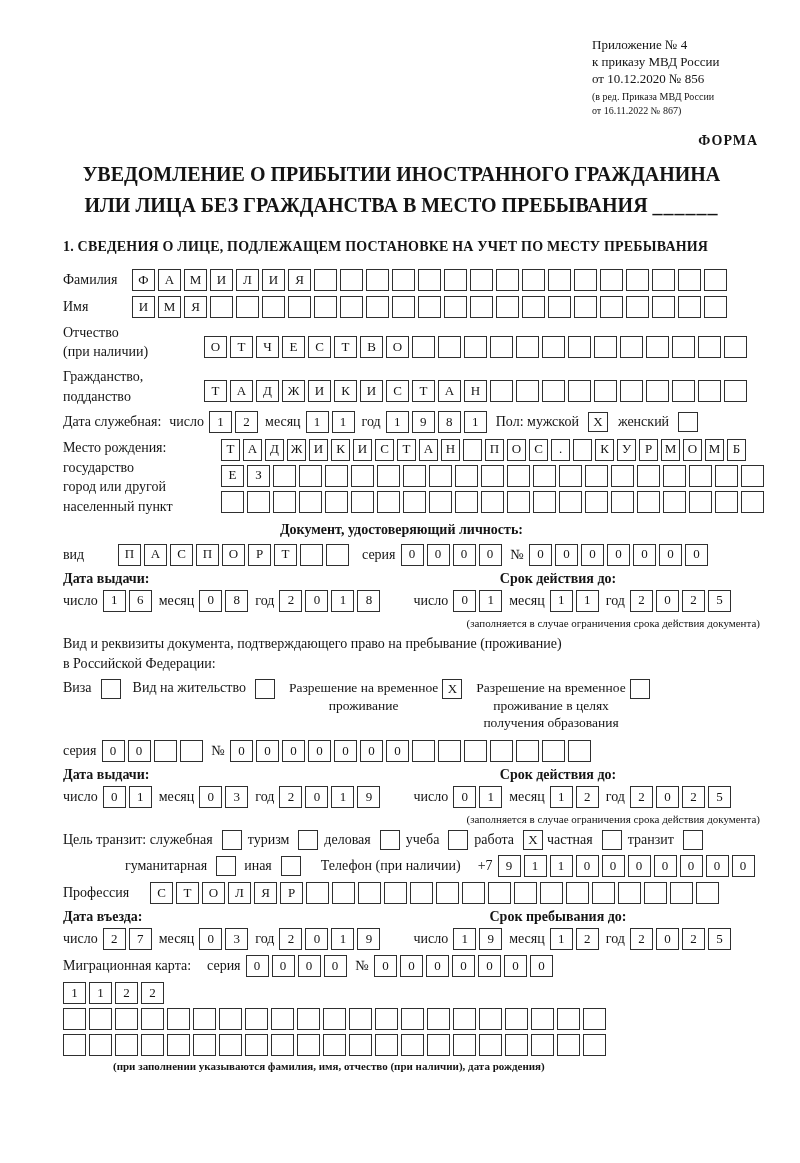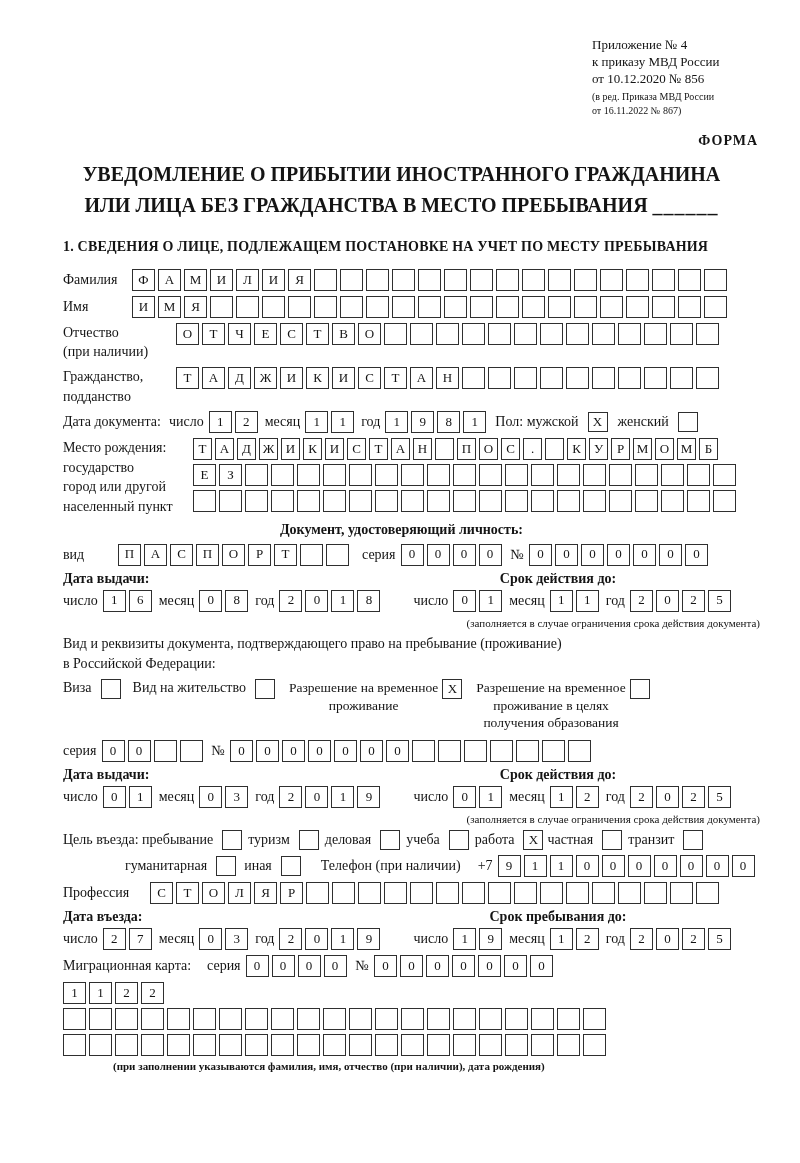--- a/index.html
+++ b/index.html
@@ -29,21 +29,21 @@
   }
   .checkbox {
     width:20px; height:20px; border:1px solid #2f2f2f; margin:0 4px;
     display:inline-flex; align-items:center; justify-content:center;
     font-size:13px; flex:none; background:#fff;
   }
   .gap { display:inline-block; flex:none; }
   .tblock { display:inline-flex; flex-direction:column; font-size:13.5px; line-height:1.3; flex:none; }
   .tblock.center { align-items:center; text-align:left; }
 
-  .cols { align-items:flex-start; }
+  .cols { align-items:flex-end;gap:28px; }
   .col-label { flex:none; line-height:1.4; }
   .col-rows { display:flex; flex-direction:column; }
   .col-rows .frow { margin-bottom:4px; }
 
   .center-bold { text-align:center; font-weight:bold; margin:1px 0 6px; }
   .two-headers { display:flex; font-weight:bold; margin-bottom:3px; }
   .th-left { width:320px; text-align:left; }
   .th-right { width:330px; text-align:center; margin-left:10px; }
   .note-right { text-align:right; font-size:11px; margin:0 -20px 5px 0; }
   .para { line-height:1.45; margin-bottom:5px; }
@@ -187,21 +187,21 @@
               <span class="cell"></span>
               <span class="cell"></span>
               <span class="cell"></span>
               <span class="cell"></span>
               <span class="cell"></span>
             </span>
           </div>
         </div>
       </div>
       <div class="frow">
-        <span class="seg-text" style="margin-right: 8px;">Дата документа:</span>
+        <span class="seg-text" style="margin-right: 8px;">Дата служебная:</span>
         <span class="seg-text">число</span>
         <span class="cells">
           <span class="cell">1</span>
           <span class="cell">2</span>
         </span>
         <span class="seg-text" style="margin-left: 4px;">месяц</span>
         <span class="cells">
           <span class="cell">1</span>
           <span class="cell">1</span>
         </span>
@@ -462,21 +462,21 @@
         <span class="seg-text" style="margin-left: 4px;">год</span>
         <span class="cells">
           <span class="cell">2</span>
           <span class="cell">0</span>
           <span class="cell">2</span>
           <span class="cell">5</span>
         </span>
       </div>
       <div class="note-right">(заполняется в случае ограничения срока действия документа)</div>
       <div class="frow" style="margin-top: 4px;">
-        <span class="seg-text">Цель въезда: пребывание</span>
+        <span class="seg-text">Цель транзит: служебная</span>
         <span class="checkbox"></span>
         <span class="seg-text" style="margin-left: 2px;">туризм</span>
         <span class="checkbox"></span>
         <span class="seg-text" style="margin-left: 2px;">деловая</span>
         <span class="checkbox"></span>
         <span class="seg-text" style="margin-left: 2px;">учеба</span>
         <span class="checkbox"></span>
         <span class="seg-text" style="margin-left: 2px;">работа</span>
         <span class="checkbox">X</span>
         <span class="seg-text" style="margin-left: 0;">частная</span>

